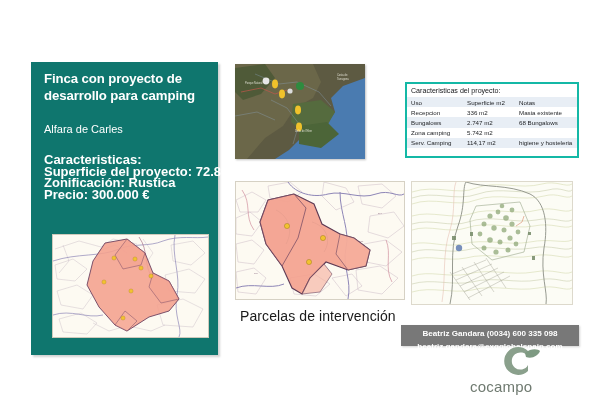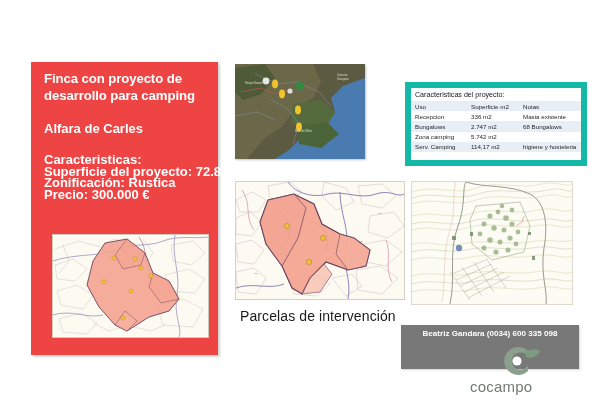--- a/index.html
+++ b/index.html
@@ -2,30 +2,30 @@
 <html><head>
 <meta charset="utf-8">
 <style>
   html,body{margin:0;padding:0;background:#ffffff;}
   body{width:600px;height:419px;overflow:hidden;font-family:"Liberation Sans",sans-serif;}
   #slide{position:relative;width:600px;height:419px;background:#ffffff;}
 
   
   .panel-left{
     position:absolute;left:31px;top:62px;width:187px;height:293px;
-    background:#ef4444;box-shadow:2px 2px 2px rgba(0,0,0,.18);
+    background:#0f766e;box-shadow:2px 2px 2px rgba(0,0,0,.18);
   }
   .panel-left .title{
     position:absolute;left:13px;top:8px;width:168px;
     color:#ffffff;font-weight:bold;font-size:13.2px;line-height:17px;
     letter-spacing:-0.1px;
   }
   .panel-left .subtitle{
     position:absolute;left:13px;top:60px;width:168px;
-    color:#ffffff;font-weight:bold;font-size:13px;line-height:14px;
+    color:#ffffff;font-weight:normal;font-size:11px;line-height:14px;
   }
   .panel-left .specs{
     position:absolute;left:13px;top:92px;width:172px;
     color:#ffffff;font-weight:bold;font-size:13px;line-height:11.6px;
   }
   .panel-left .specs div{white-space:nowrap;}
 
   
   .map-cad-left{
     position:absolute;left:52px;top:234px;width:155px;height:102px;
@@ -50,40 +50,40 @@
 
   
   .map-topo{
     position:absolute;left:411px;top:181px;width:160px;height:122px;
     background:#fbfbf4;overflow:hidden;border:1px solid #ddd9cc;
   }
 
   
   .tbl-wrap{
     position:absolute;left:405px;top:82px;width:170px;height:72px;
-    background:#ffffff;border:6px solid #14b8a6;
+    background:#ffffff;border:2px solid #14b8a6;
     font-size:6.1px;color:#1a1a1a;
   }
   .tbl-title{
     padding:3px 0 2px 4px;font-size:7.1px;color:#16171a;background:#ffffff;
     white-space:nowrap;
   }
   table.proj{border-collapse:collapse;width:100%;table-layout:fixed;}
   table.proj td{
     padding:1.6px 0 1.6px 4px;font-size:6.2px;color:#1d1f22;
     white-space:nowrap;overflow:hidden;
   }
   table.proj tr.hdr td{background:#e8eef5;}
   table.proj tr.r-odd td{background:#e8eef5;}
   table.proj tr.r-even td{background:#ffffff;}
   .c1{width:52px;} .c2{width:48px;} .c3{width:auto;}
 
   
   .contact{
-    position:absolute;left:401px;top:325px;width:178px;height:44px;
+    position:absolute;left:401px;top:325px;width:178px;height:21px;
     background:#787878;box-shadow:1px 1px 2px rgba(0,0,0,.18);
   }
   .contact .line{
     color:#ffffff;font-weight:bold;font-size:8.1px;line-height:12.5px;
     text-align:center;padding-top:3px;white-space:nowrap;
   }
   .contact .line.second{padding-top:0;}
 
   
   .logo{
@@ -336,20 +336,21 @@
           <td class="c1">Serv. Camping</td>
           <td class="c2">114,17 m2</td>
           <td class="c3">higiene y hosteleria</td>
         </tr>
       </tbody>
     </table>
   </div>
 
   <div class="contact">
     <div class="line">Beatriz Gandara (0034) 600 335 098</div>
+    <div class="line second">beatriz.gandara@exgglobalspain.com</div>
   </div>
 
   <div class="logo">
     <svg class="mark" viewBox="0 0 46 34">
       <path d="M33,7 A14,14 0 1 0 33,27 L33,21 A8.6,8.6 0 1 1 33,13 Z" fill="#8aa08c"></path>
       <path d="M30,9 C36,4 43,5 45,7 C43,12 37,15 31,13 Z" fill="#7e9a82"></path>
       <circle cx="22" cy="17" r="4.6" fill="#ffffff"></circle>
     </svg>
     <div class="wordmark">cocampo</div>
   </div>

